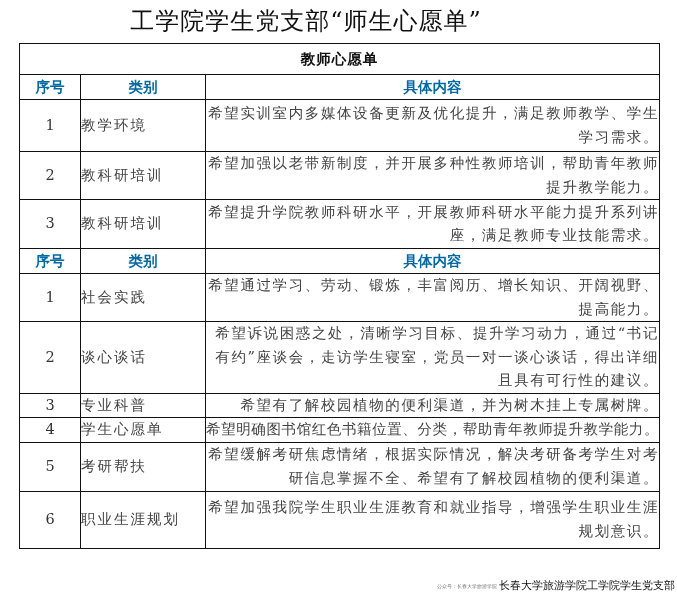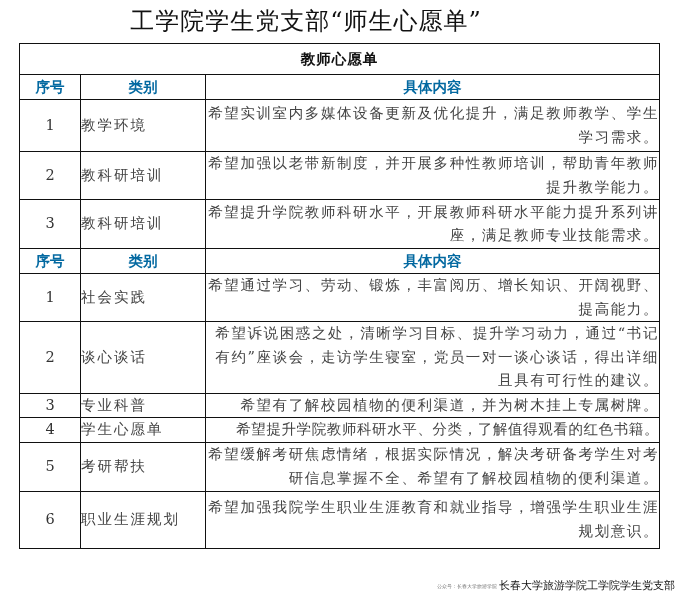--- a/index.html
+++ b/index.html
@@ -73,21 +73,21 @@
       <td class="content">希望诉说困惑之处，清晰学习目标、提升学习动力，通过“书记有约”座谈会，走访学生寝室，党员一对一谈心谈话，得出详细且具有可行性的建议。</td>
     </tr>
     <tr style="height:24px">
       <td class="num">3</td>
       <td class="cat">专业科普</td>
       <td class="content">希望有了解校园植物的便利渠道，并为树木挂上专属树牌。</td>
     </tr>
     <tr style="height:24px">
       <td class="num">4</td>
       <td class="cat">学生心愿单</td>
-      <td class="content" style="letter-spacing:0.6px">希望提升学院教师科研水平、分类，了解值得观看的红色书籍。</td>
+      <td class="content" style="letter-spacing:0.6px">希望明确图书馆红色书籍位置、分类，帮助青年教师提升教学能力。</td>
     </tr>
     <tr style="height:49px">
       <td class="num">5</td>
       <td class="cat">考研帮扶</td>
       <td class="content">希望缓解考研焦虑情绪，根据实际情况，解决考研备考学生对考研信息掌握不全、希望有了解校园植物的便利渠道。</td>
     </tr>
     <tr style="height:57px">
       <td class="num">6</td>
       <td class="cat">职业生涯规划</td>
       <td class="content">希望加强我院学生职业生涯教育和就业指导，增强学生职业生涯规划意识。</td>

